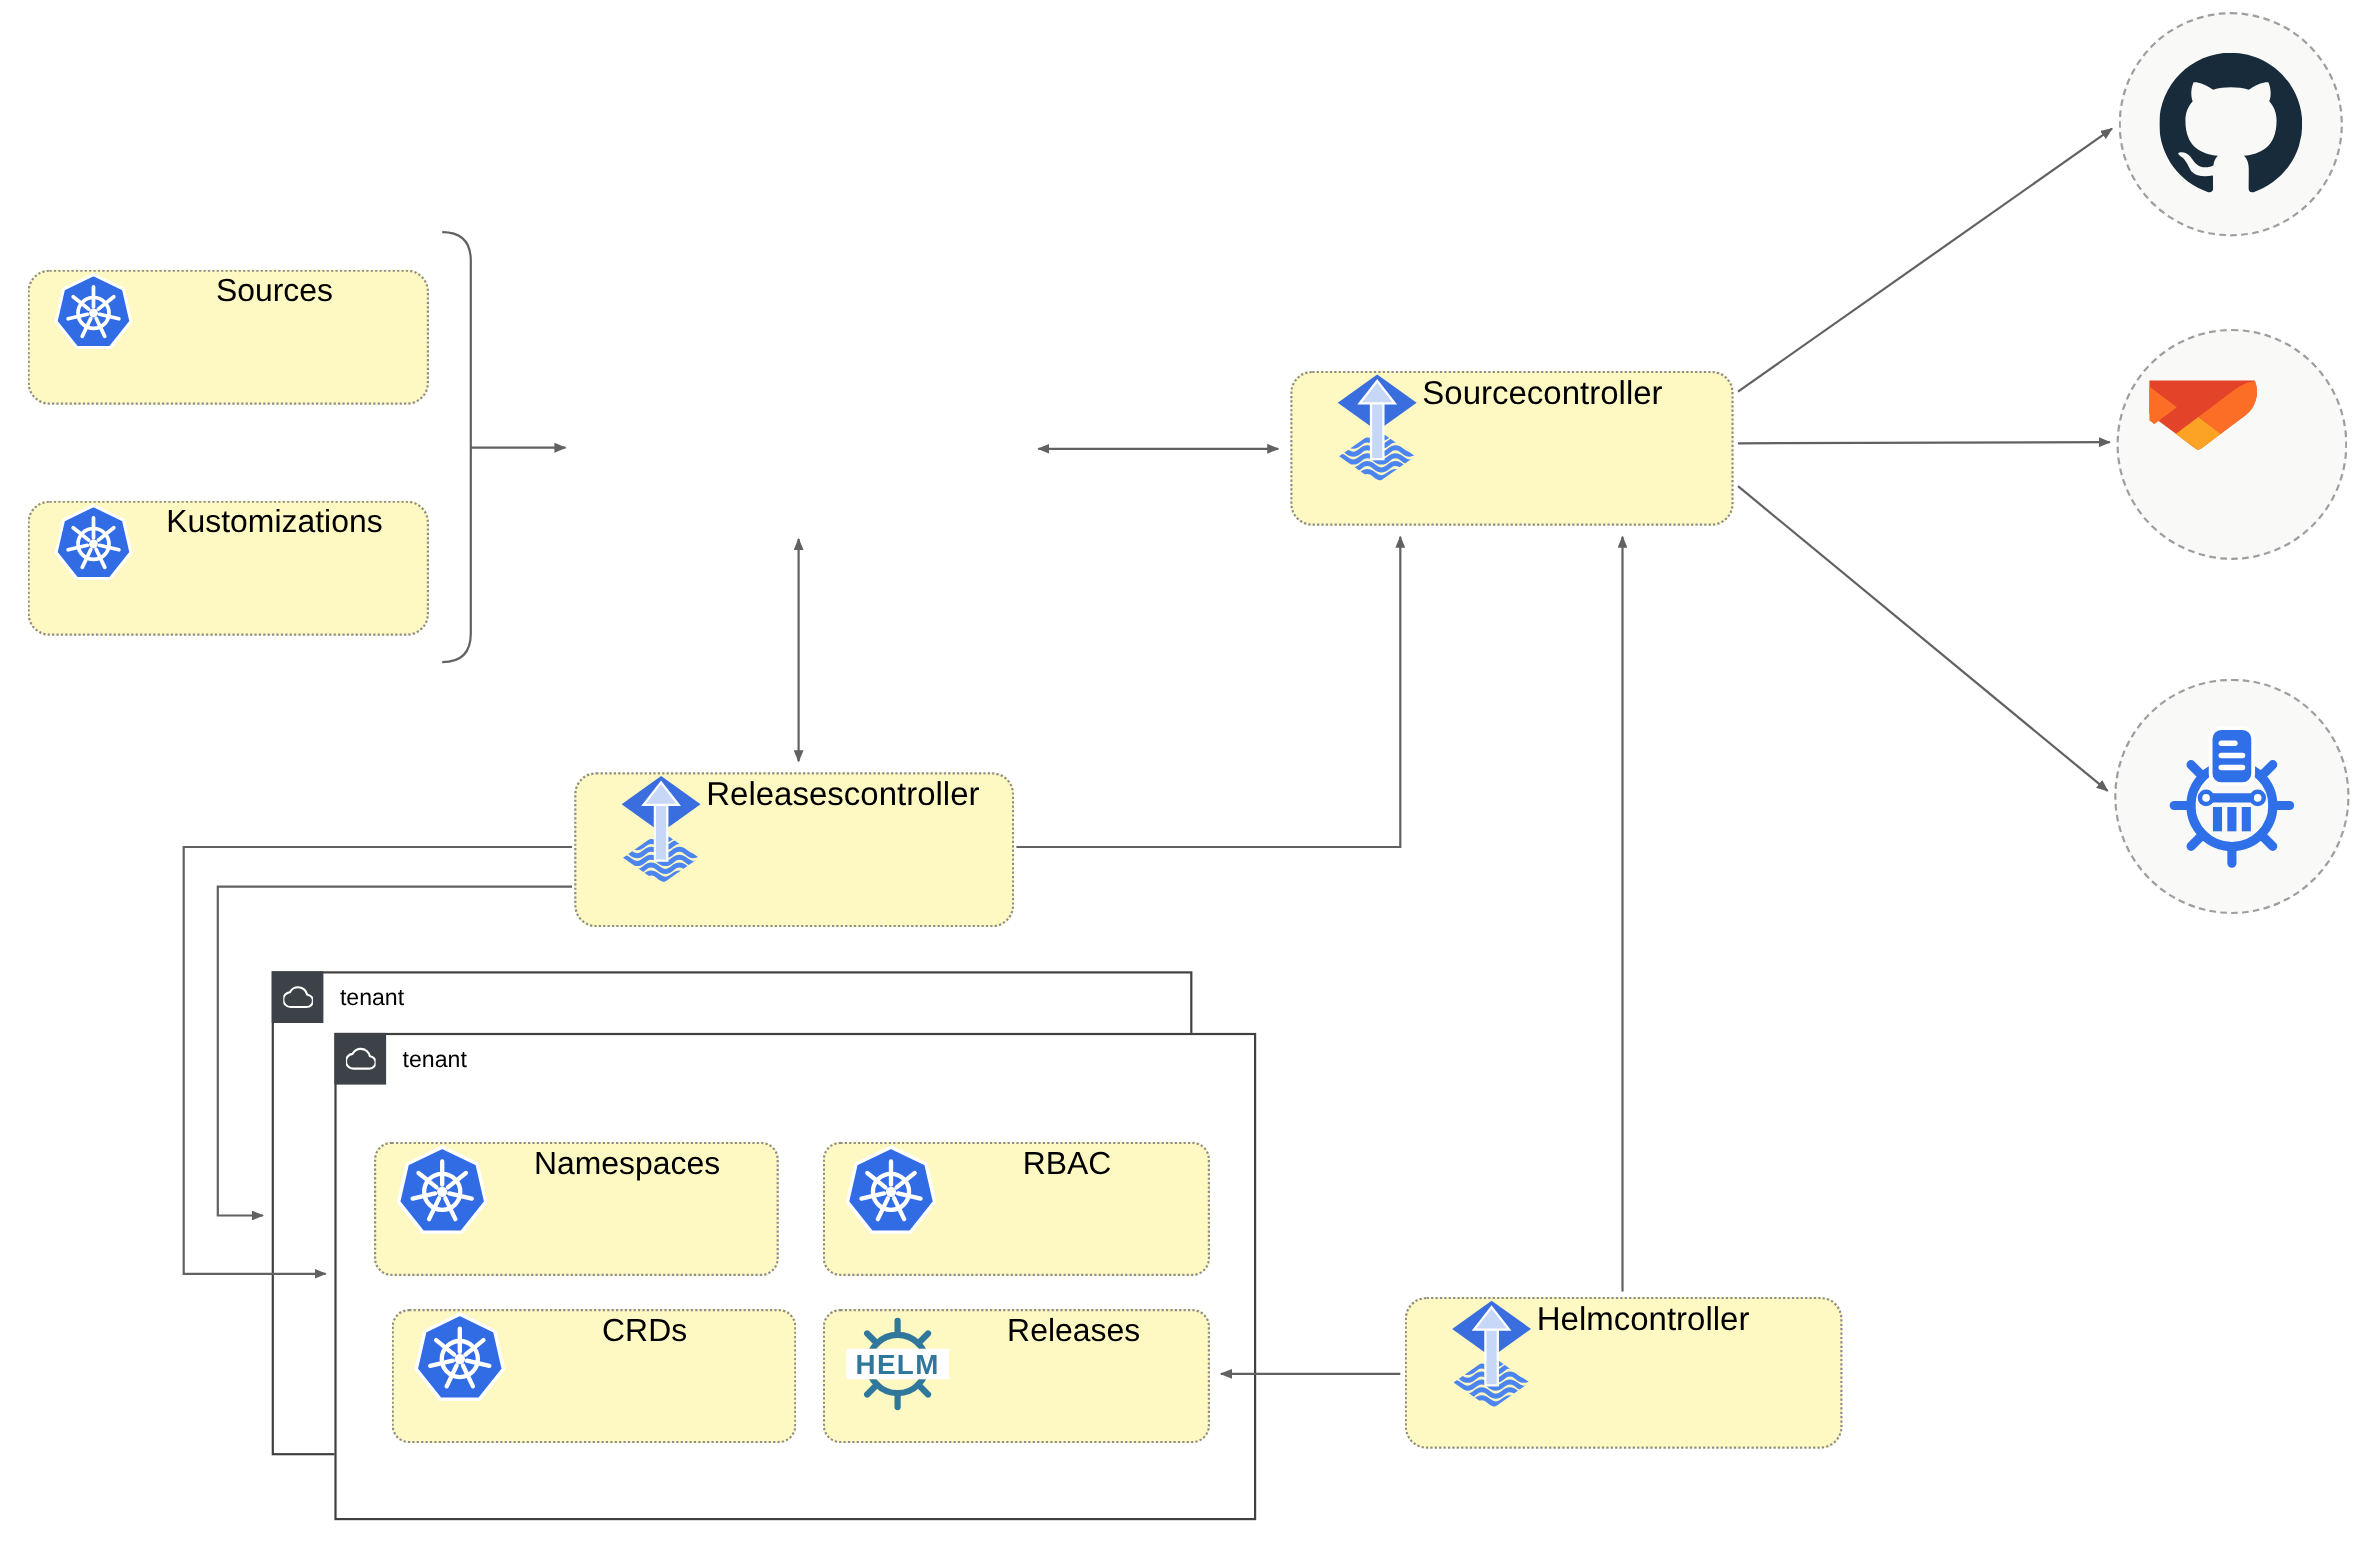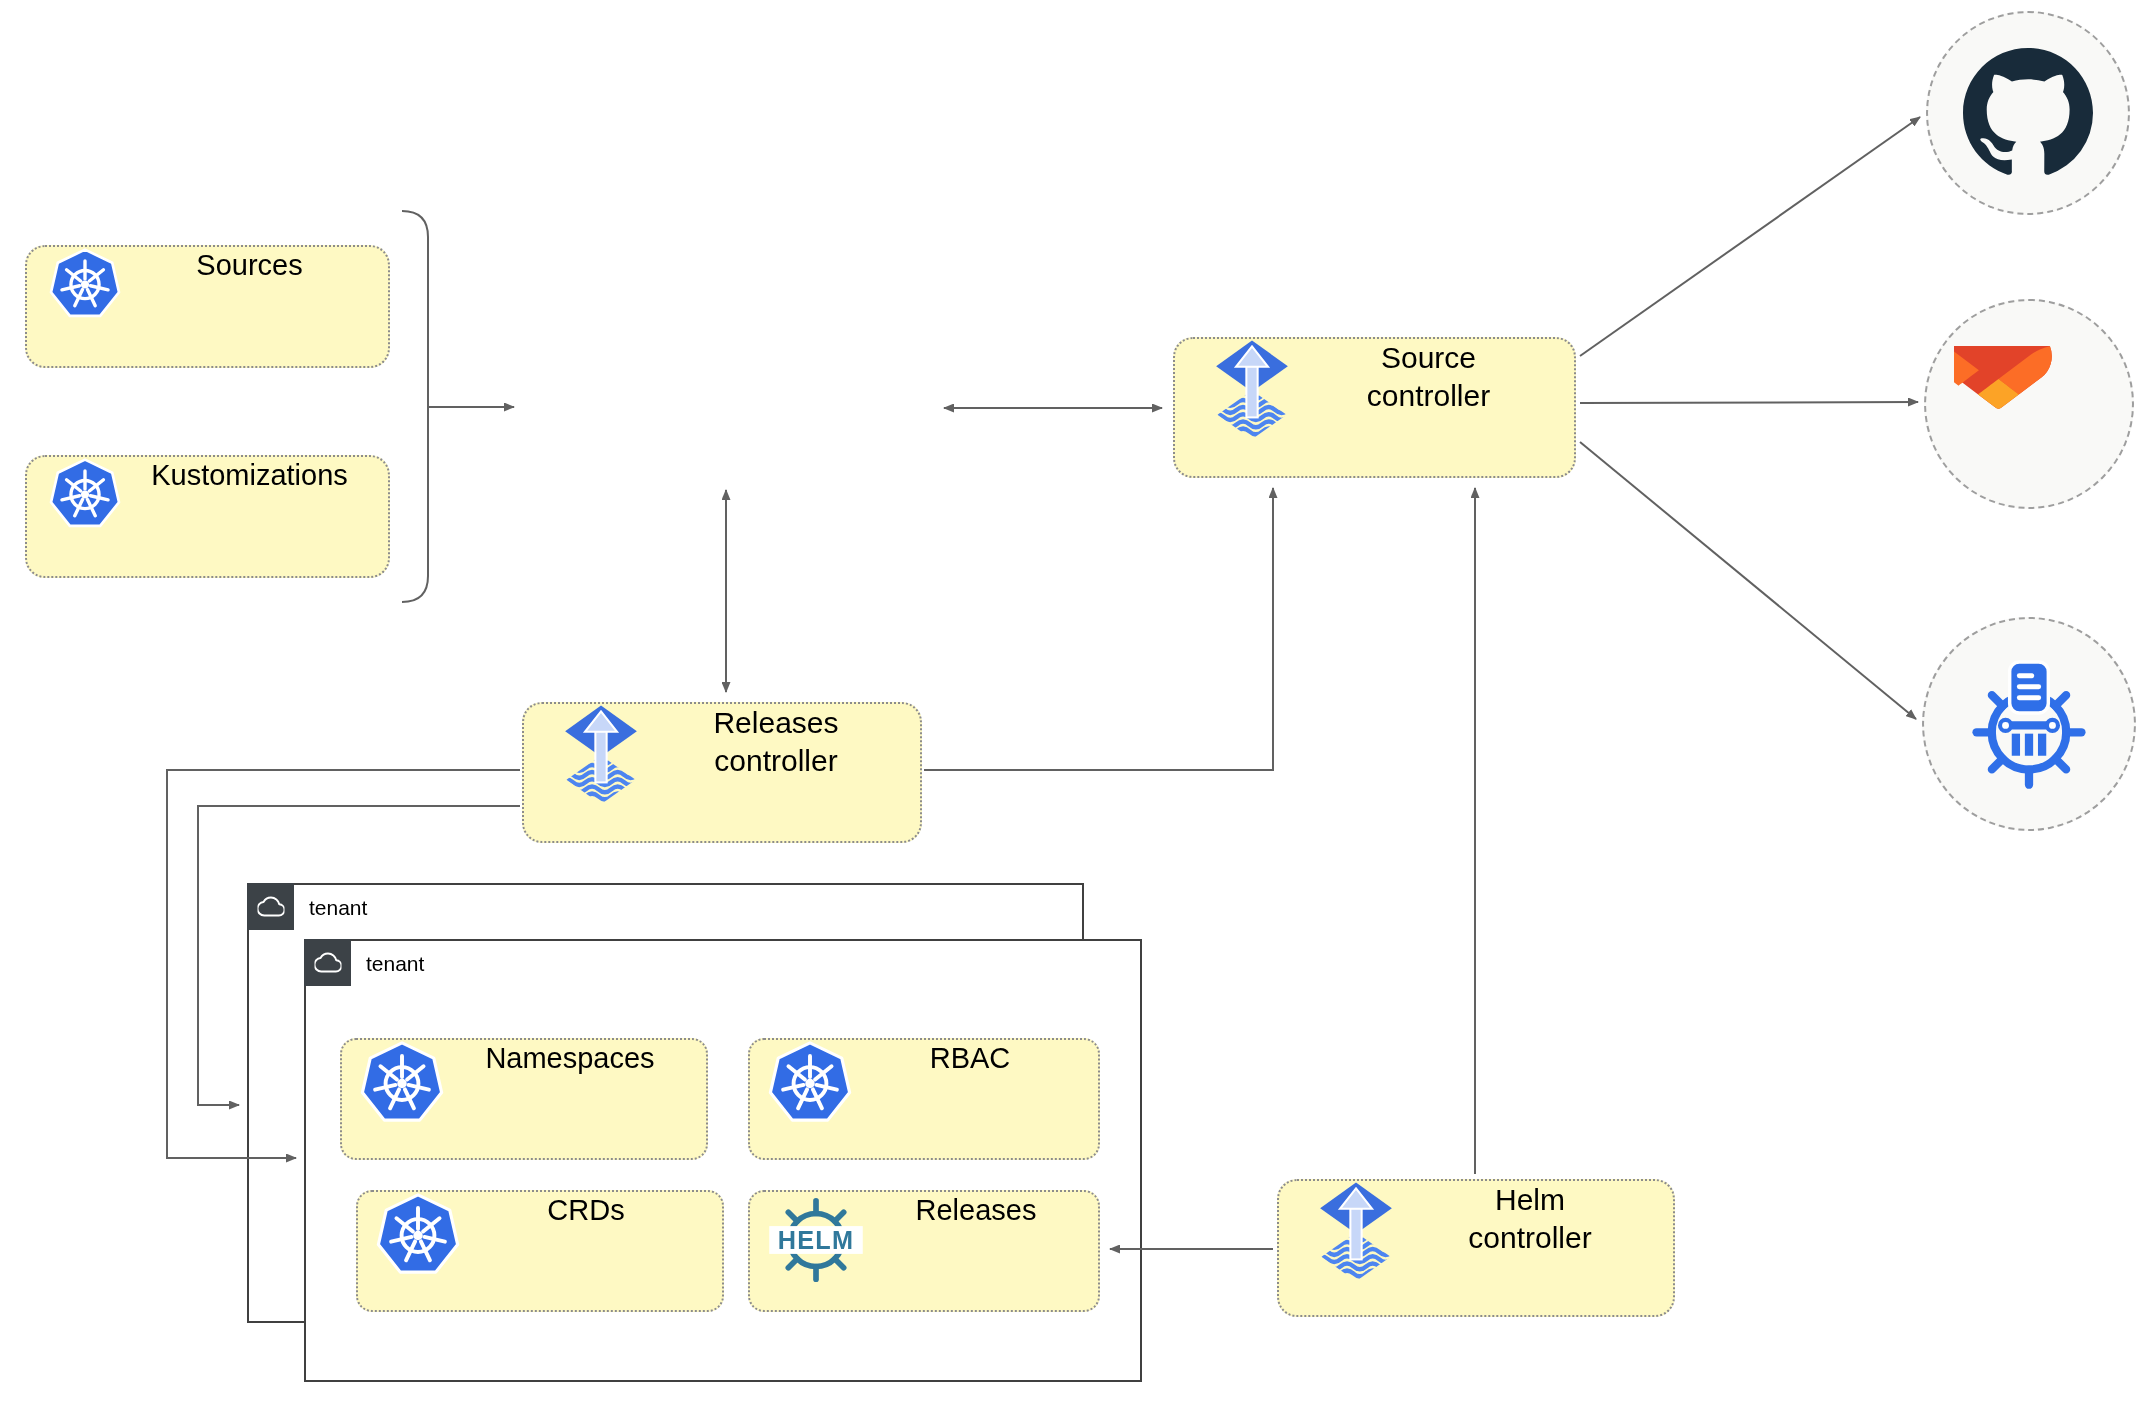--- a/index.html
+++ b/index.html
@@ -4,21 +4,21 @@
 <style>
   html,body{margin:0;padding:0;background:#ffffff;}
   #stage{position:relative;width:2144px;height:1407px;background:#ffffff;overflow:hidden;
          font-family:"Liberation Sans",sans-serif;color:#000;}
   
   .node{position:absolute;background:#fef9c3;border:2px dotted #8c8c8c;border-radius:20px;
         display:flex;align-items:flex-start;box-sizing:border-box;}
   .node .icon{flex:0 0 auto;margin-left:22px;display:flex;align-items:center;}
   .node .label{flex:1 1 auto;text-align:center;font-size:29px;color:#000;line-height:1.25;
                padding-right:10px;}
-  .label-2l{display:flex;flex-direction:column;}
+  .label-2l{display:flex;flex-direction:row;}
   
   .tenant{position:absolute;background:#ffffff;border:2px solid #404040;box-sizing:border-box;}
   .tenant .badge{position:absolute;left:-2px;top:-2px;width:47px;height:47px;background:#3c4247;
                  display:flex;align-items:center;justify-content:center;}
   .tenant .tenant-label{position:absolute;left:60px;top:11px;font-size:21px;color:#000;text-align:center;}
   
   .ext{position:absolute;border:2px dashed #9e9e9e;border-radius:50%;background:#f9f9f7;
        display:flex;align-items:center;justify-content:center;box-sizing:border-box;}
   svg{display:block;}
   #connectors{position:absolute;left:0;top:0;z-index:6;pointer-events:none;}

